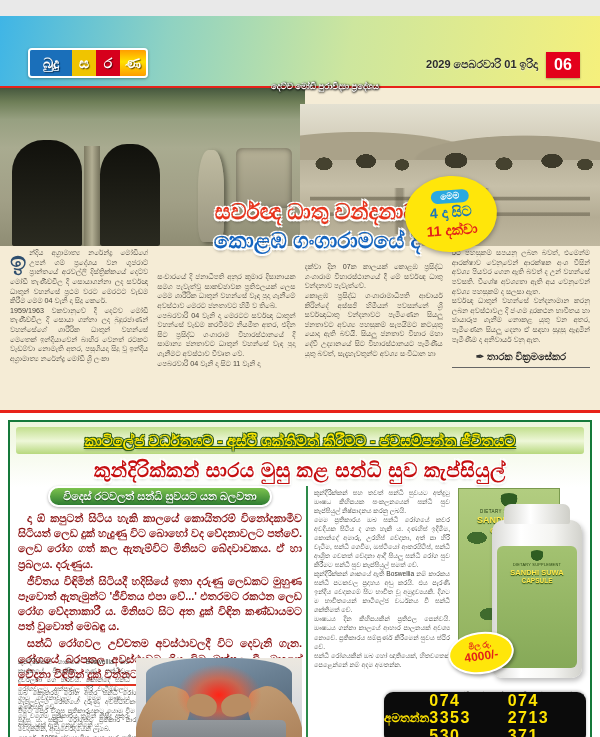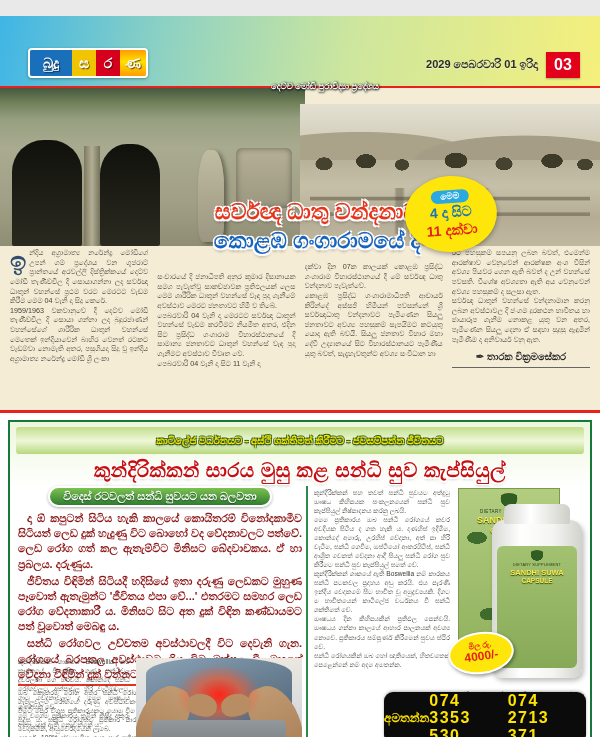--- a/index.html
+++ b/index.html
@@ -67,22 +67,22 @@
   .byline { margin-top:6px; font-weight:bold; font-size:10px; color:#222; text-align:center; border-bottom:1.5px solid #666; padding-bottom:3px; white-space:normal; }
   .pen { font-size:10px; color:#333; margin-right:3px; }
 
   .rule-red-mid { position:absolute; left:0; top:394px; width:600px; height:3px; background:#e8221a; }
 
   
   .ad { position:absolute; left:8px; right:8px; top:404px; bottom:3px; border:2px solid #15793a;
     background:linear-gradient(180deg,#eef6dc 0%,#ffffff 20%); }
   .ad-band { margin:5px 6px 1px; height:27px; border-radius:3px;
     background:linear-gradient(180deg,#c2df8d 0%,#eef7d8 52%,#b7d87d 100%);
-    display:flex; align-items:center; justify-content:center; font-size:10px; font-weight:bold; color:#ffe700;
-    text-shadow:-1px -1px 0 #2d5c14,1px -1px 0 #2d5c14,-1px 1px 0 #2d5c14,1px 1px 0 #2d5c14,0 2px 2px rgba(0,0,0,.3); }
+    display:flex; align-items:center; justify-content:center; font-size:15px; font-weight:bold; color:#ffe700;
+    text-shadow:-1px -1px 0 #2d5c14,1px -1px 0 #2d5c14,-1px 1px 0 #2d5c14,1px 1px 0 #2d5c14,0 2px 2px rgba(0,0,0,.3);text-decoration:underline; }
   .ad-main { height:30px; display:flex; align-items:center; justify-content:center; font-size:20px; font-weight:bold; color:#c60f10; letter-spacing:.5px;
     text-shadow:-1.5px -1.5px 0 #fff,1.5px -1.5px 0 #fff,-1.5px 1.5px 0 #fff,1.5px 1.5px 0 #fff,0 2px 3px rgba(0,0,0,.3); }
   .ad-vr { position:absolute; left:296px; top:64px; bottom:4px; width:1.5px; background:#2d8a4a; }
   .ad-left { position:absolute; left:8px; top:64px; width:284px; bottom:4px; }
   .pill { display:block; margin:0 auto; width:fit-content; background:linear-gradient(180deg,#7cc24e,#2f7d32);
     border:2px solid #fff; border-radius:14px; color:#fff; font-weight:bold; font-size:11px; padding:2px 13px;
     text-shadow:0 1px 1px #1a4d1a; box-shadow:0 1px 3px rgba(0,0,0,.35); }
   .intro { margin-top:4px; }
   .intro p { font-size:11px; font-weight:bold; color:#8c1414; line-height:1.38; text-align:justify; text-indent:9px; margin-bottom:2px; }
   .intro-hr { height:2px; background:#e23322; margin:2px 0 3px; }
@@ -142,21 +142,21 @@
 <div class="page">
 
   <div class="masthead">
     <div class="logo">
       <span class="logo-block lb0">බුදු</span>
       <span class="logo-block lb1">ස</span>
       <span class="logo-block lb2">ර</span>
       <span class="logo-block lb3">ණ</span>
     </div>
     <div class="mast-date">2029 පෙබරවාරි 01 ඉරිදා</div>
-    <div class="page-num">03</div>
+    <div class="page-num">06</div>
   </div>
   <div class="rule-red-top"></div>
 
   <div class="article">
     <div class="photo-left">
       <div class="arch arch1"></div>
       <div class="pillar"></div>
       <div class="arch arch2"></div>
       <div class="statue"></div>
       <div class="carving"></div>
@@ -195,21 +195,21 @@
 
   <div class="ad">
     <div class="ad-band">කාටිලේජ වර්ධනයට - අස්ථි ශක්තිමත් කිරීමට - ජවසම්පන්න ජීවිතයට</div>
     <div class="ad-main">කුන්දිරික්කන් සාරය මුසු කළ සන්ධි සුව කැප්සියුල්</div>
     <div class="ad-vr"></div>
 
     <div class="ad-left">
       <span class="pill">විදෙස් රටවලත් සන්ධි සුවයට යන බලවතා</span>
       <div class="intro">
         <p>දා ඕ කපුටන් සිටිය හැකි කාලයේ කොයිතරම් විනෝදකාමීව සිටියත් ලෙඩ දුක් හැදුණු විට බොහෝ වද වේදනාවලට පත්වේ. ලෙඩ රෝග ගත් කල ඇතැම්විට මිනිසට බේදවාචකය. ඒ හා ප්‍රබලය. දරුණුය.</p>
-        <p>ජීවිතය විඳිමින් සිටියදී හදිසියේ ඉතා දරුණු ලෙඩකට මුහුණ පෑවොත් ඇතැමුන්ට 'ජීවිතය එපා වේ...' එතරමට සමහර ලෙඩ රෝග වේදනාකාරී ය. මිනිසට සිට අත දුක් විඳින කණ්ඩායමට පත් වූවොත් මෙබඳු ය.</p>
+        <p>ජීවිතය විඳිමින් සිටියදී හදිසියේ ඉතා දරුණු ලෙඩකට මුහුණ පෑවොත් ඇතැමුන්ට 'ජීවිතය එපා වේ...' එතරමට රකථන ලෙඩ රෝග වේදනාකාරී ය. මිනිසට සිට අත දුක් විඳින කණ්ඩායමට පත් වූවොත් මෙබඳු ය.</p>
         <p>සන්ධි රෝගවල උච්චතම අවස්ථාවලදී විට දෙවැනි ගැන. රෝගයේ බරපතල අවස්ථාවට ගිය විට ඔත්පල වී, ඔහුගේ වේදනා විඳිමින් දුක් වන්නට සිදු වේ.</p>
       </div>
       <div class="intro-hr"></div>
       <div class="ad-cols2">ඔබ කොතරම් රෝග අතර සන්ධි රෝග වැනි ගැටලුවලට රෝගයේ දරුණු අවස්ථාවකට පත් වීමට පෙර විගස ප්‍රතිකාරයකට යොමු වීම වඩාත් සුදුසු ය. සන්ධි රෝගයට ප්‍රතිකාර පාරම්පරික වෙදකමින්, ආයුර්වේදයෙන් ලැබේ.
 කෙරේ. 100% ස්වාභාවික ශාක සාර ප්‍රතිකාරයකි. විදෙස් රටවල උපාධි ලත් ආයුර්වේද හා පාරම්පරික වෛද්‍යවරුන්ගේ පූර්ණ අධීක්ෂණය මගින් වසර ගණනක් තිස්සේ පර්යේෂණ කර නිපදවන ලද්දකි.
 සතුන් බෝ වන විට විය වරදක් අවුරුදු ගණනක් රෝගය වර්ධනය වී සන්ධි ගෙවී යාමට පෙර නිසි ප්‍රතිකාර ගත යුතු ය. සන්ධි සුව කැප්සියුල් නිෂ්පාදනයට යොදා ගන්නා ප්‍රධාන සංඝටකය කුන්දිරික්කන් නම් ඉන්දීය ශාකයයි.</div>
       <div class="ad-left-bottom">
         <div class="ad-col-narrow">කුන්දිරික්කන් ශාකයේ Boswellia නම් කාරකයේ විශේෂිත ගුණ සන්ධිවල දුර්වලතා මග හරවයි. කොන්දේ සන්ධි රෝගවලට, අත්පාවල හිරි වැටීම්වලට, ගාටු වේදනාවලට ද මෙම ඖෂධය ගුණදායක වේ.
 මේ වගේම ප්‍රතිකාරය තුළින් කිසිදු අතුරු ආබාධයක් ඇති නොවන්නේ ය.</div>
         <div class="man-photo">

